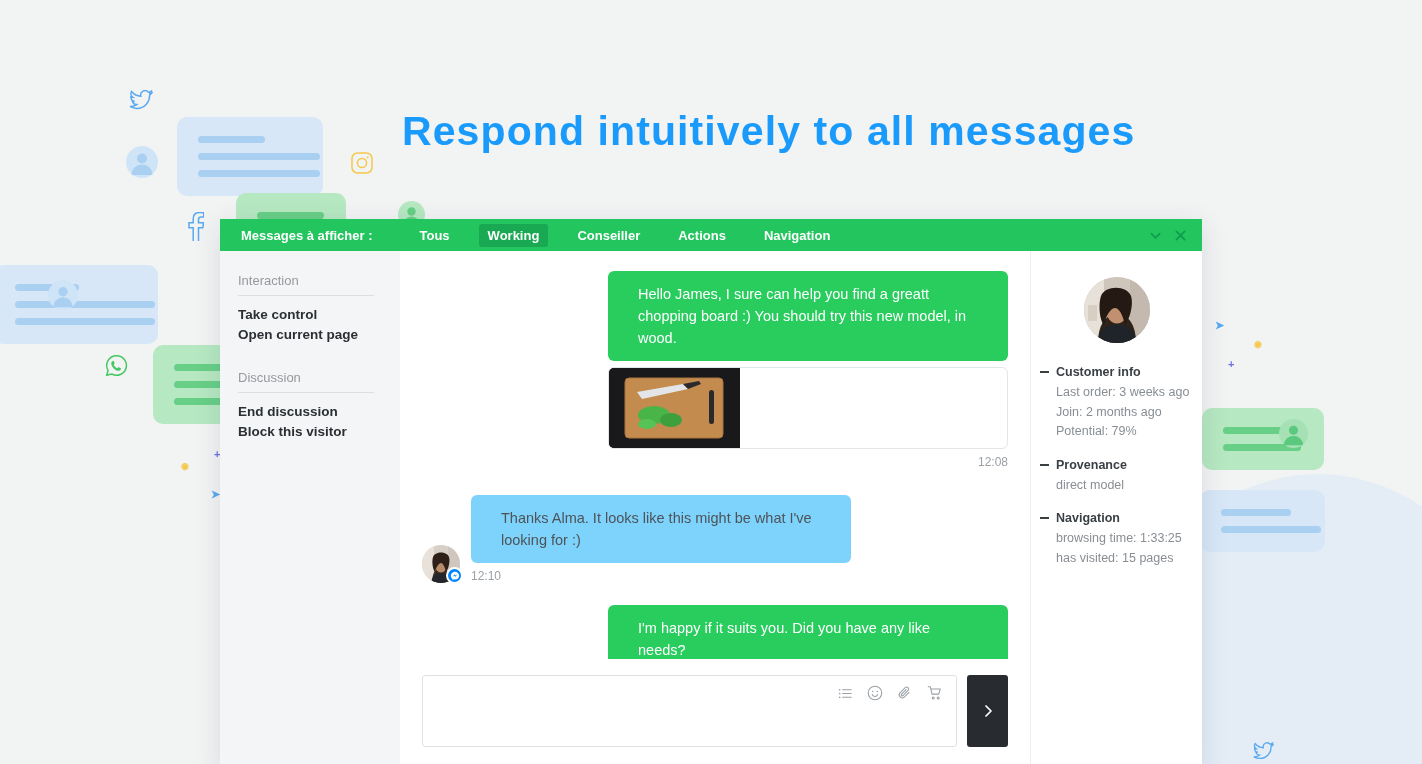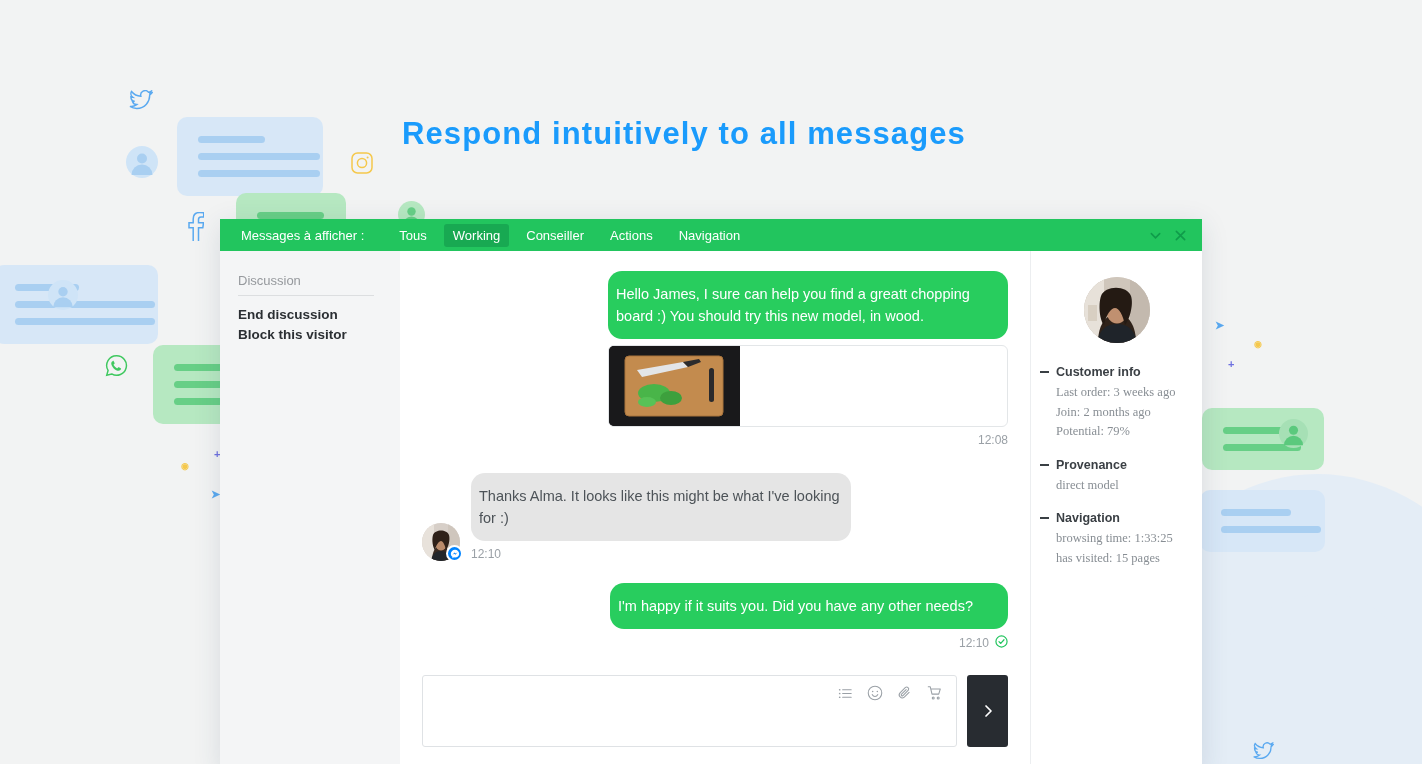--- a/index.html
+++ b/index.html
@@ -35,22 +35,22 @@
   .av { position: absolute; border-radius: 50%; }
   .av svg { display: block; width: 100%; height: 100%; }
 
   .deco-ico { position: absolute; }
   .deco-ico svg { display: block; }
 
   .spark { position: absolute; font-weight: bold; line-height: 1; }
 
   
   #headline {
-    position: absolute; left: 402px; top: 116px;
-    font-size: 31px; font-weight: bold; color: #1a9bfc;
+    position: absolute; left: 402px; top: 108px;
+    font-size: 41px; font-weight: bold; color: #1a9bfc;
     letter-spacing: 1.1px; white-space: nowrap;
   }
 
   
   #console {
     position: absolute; left: 220px; top: 219px;
     width: 982px; height: 550px;
     background: #fff;
     box-shadow: 0 6px 26px rgba(40,60,90,.13);
     display: flex; flex-direction: column;
@@ -59,21 +59,21 @@
 
   
   #topbar { height: 32px; display: flex; flex: 0 0 32px; }
   #brand {
     width: 180px; background: #22c55e; color: #fff;
     font-size: 13px; display: flex; align-items: center;
     padding-left: 18px; letter-spacing: .2px;
   }
   #tabbar {
     flex: 1; background: #22c55e; color: #fff;
-    display: flex; align-items: center; padding-left: 21px; gap: 4px;
+    display: flex; align-items: center; padding-left: 21px; gap: 16px; font-weight: bold;
   }
   #tabbar .lbl { font-size: 13px; margin-right: 22px; white-space: nowrap; }
   .tab {
     font-size: 13px; padding: 4px 9px; border-radius: 3px;
     cursor: pointer; white-space: nowrap; color: #fff; margin-right: 4px;
   }
   .tab.active { background: #18a952; }
   #winctl { margin-left: auto; display: flex; align-items: center; gap: 12px; padding-right: 15px; }
   #winctl span { cursor: pointer; display: flex; }
   #winctl svg { display: block; }
@@ -101,25 +101,25 @@
     flex: 1; display: flex; flex-direction: column;
     min-width: 0; background: #fff; padding: 0 22px;
   }
   #thread { flex: 1; padding-top: 20px; overflow: hidden; }
 
   .row { display: flex; }
   .row.out { justify-content: flex-end; }
   .row.in  { justify-content: flex-start; align-items: flex-end; }
 
   .bubble {
-    max-width: 400px; border-radius: 14px; padding: 12px 8px;
+    max-width: 400px; border-radius: 6px; padding: 12px 30px;
     font-size: 14.5px; line-height: 22px;
   }
   .bubble.agent { background: #28cd5e; color: #fff; }
-  .bubble.visitor { background: #e5e5e5; color: #4d5358; }
+  .bubble.visitor { background: #7dd3fc; color: #4d5358; }
 
   .meta {
     font-size: 12px; color: #9aa0a6; margin-top: 6px;
     display: flex; align-items: center; gap: 6px;
   }
   .meta.right { justify-content: flex-end; }
 
   
   .vav { position: relative; width: 38px; height: 38px; margin-right: 11px; flex: 0 0 38px; }
   .vav .ph { width: 38px; height: 38px; border-radius: 50%; overflow: hidden; }
@@ -176,21 +176,21 @@
     width: 66px; height: 66px; border-radius: 50%;
     margin: 0 auto 22px; overflow: hidden; background: #d9d2cc;
   }
   #cust-av svg { display: block; }
   .ig { padding-left: 9px; margin-bottom: 16px; }
   .ig-h {
     font-size: 12.5px; font-weight: bold; color: #3a3f44;
     display: flex; align-items: center; gap: 7px; margin-bottom: 4px;
   }
   .minus { width: 9px; height: 2px; background: #3a3f44; flex: 0 0 9px; }
-  .ig-l { font-size: 12.5px; color: #888e94; line-height: 19.5px; padding-left: 16px; font-family: Liberation Serif, serif; }
+  .ig-l { font-size: 12.5px; color: #888e94; line-height: 19.5px; padding-left: 16px; }
 </style>
 </head>
 <body>
 
 <div id="bg">
   <div class="blob b1"></div>
   <div class="blob b2"></div>
 
   <div class="bub blue" style="left:177px;top:117px;width:146px;">
     <i style="width:67px"></i>
@@ -310,20 +310,25 @@
             </svg>
         </span>
       </div>
     </div>
   </div>
 
   <div id="body">
 
     <div id="sidebar">
       <div class="sec">
+        <div class="sec-title">Interaction</div>
+        <div class="sec-item">Take control</div>
+        <div class="sec-item">Open current page</div>
+      </div>
+      <div class="sec">
         <div class="sec-title">Discussion</div>
         <div class="sec-item">End discussion</div>
         <div class="sec-item">Block this visitor</div>
       </div>
     </div>
 
     <div id="conv">
       <div id="thread">
 
         <div class="row out">
@@ -372,21 +377,21 @@
           </div>
           <div>
             <div class="bubble visitor" style="max-width:380px">Thanks Alma. It looks like this might be what I've looking for :)</div>
             <div class="meta">
               <span>12:10</span>
             </div>
           </div>
         </div>
 
         <div class="row out" style="margin-top:22px">
-          <div class="bubble agent" style="min-width:398px">I'm happy if it suits you. Did you have any other needs?</div>
+          <div class="bubble agent" style="min-width:398px">I'm happy if it suits you. Did you have any like needs?</div>
         </div>
         <div class="meta right">
           <span>12:10</span>
           <span>
             <svg width="13" height="13" viewBox="0 0 14 14" fill="none" stroke="#22c55e" stroke-width="1.3">
               <circle cx="7" cy="7" r="6"></circle>
                 <path d="M4.3 7.2l1.9 1.9 3.5-4" stroke-linecap="round" stroke-linejoin="round"></path>
             </svg>
           </span>
         </div>

